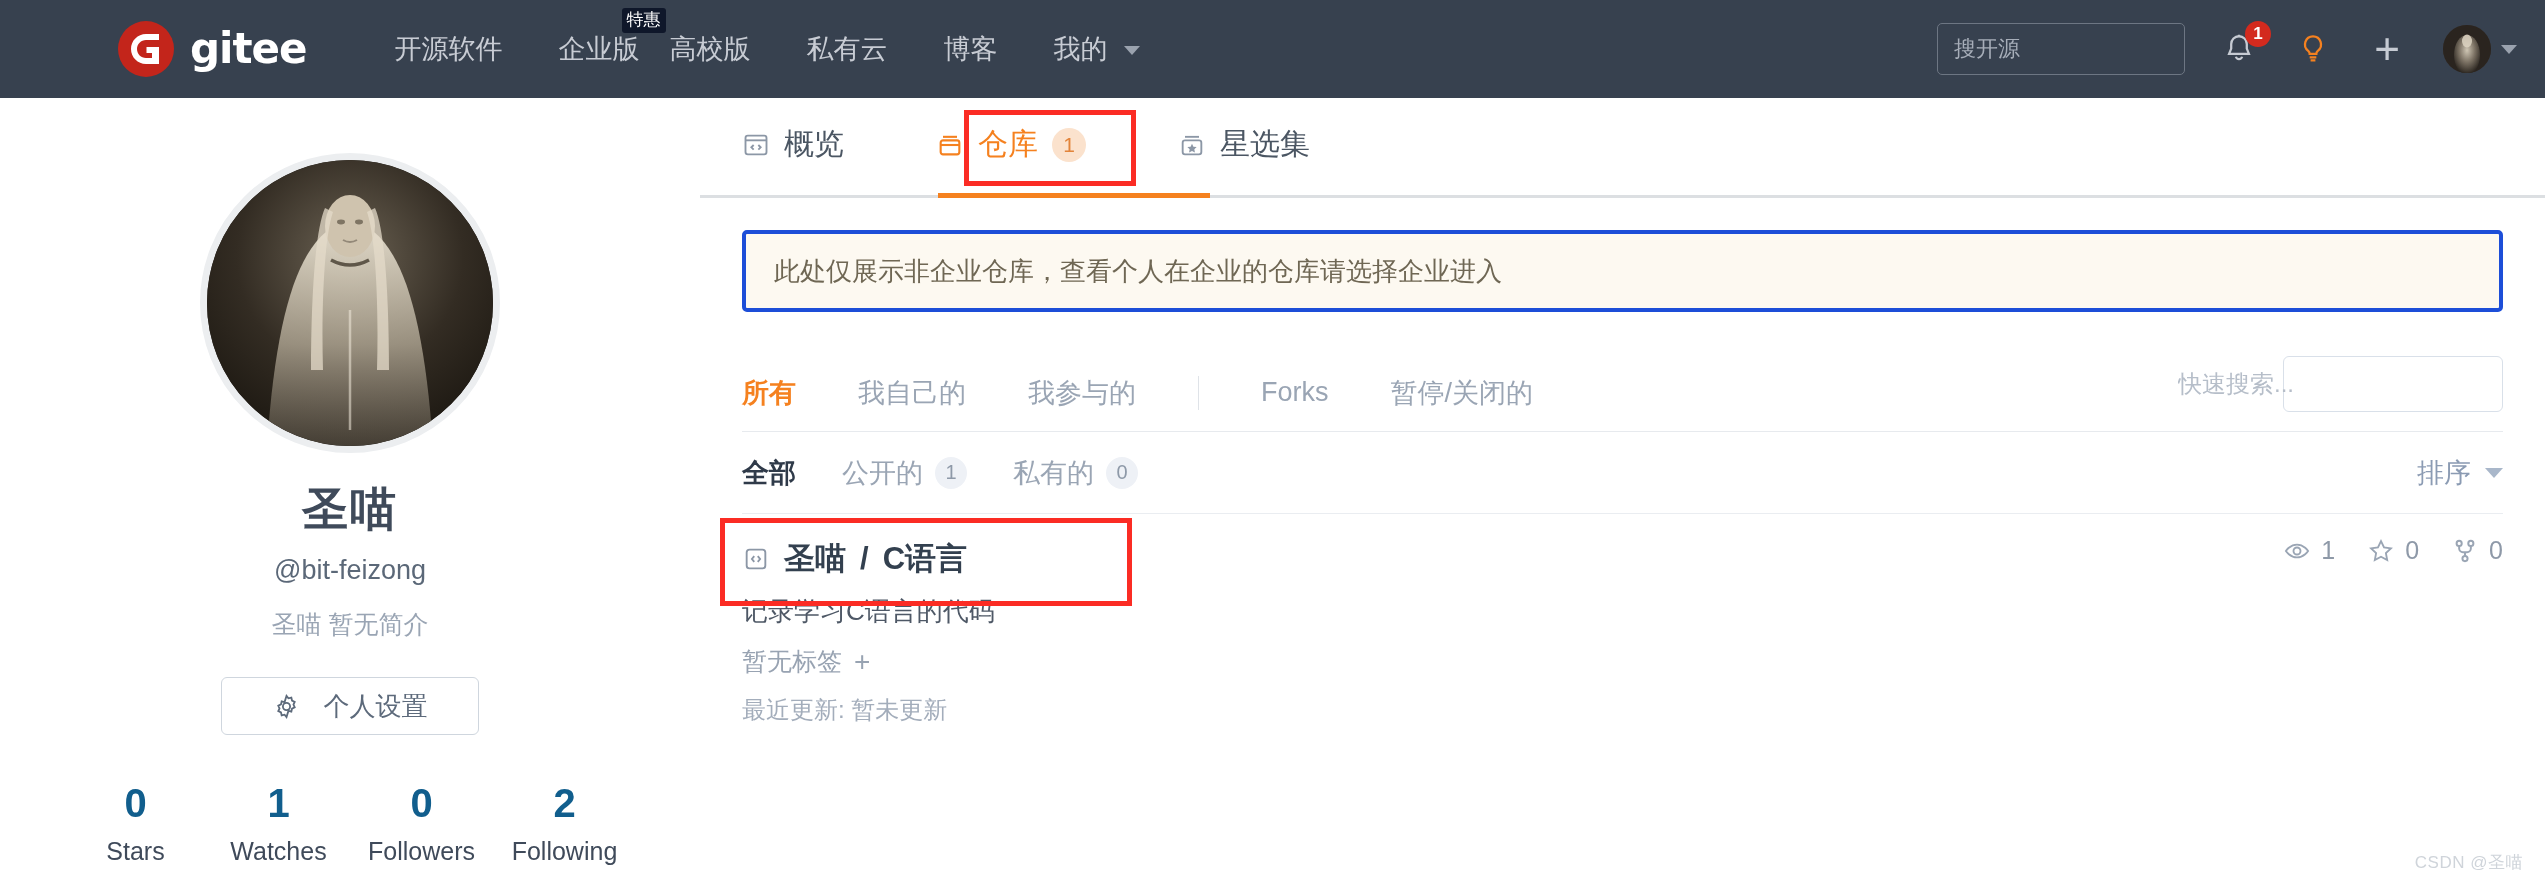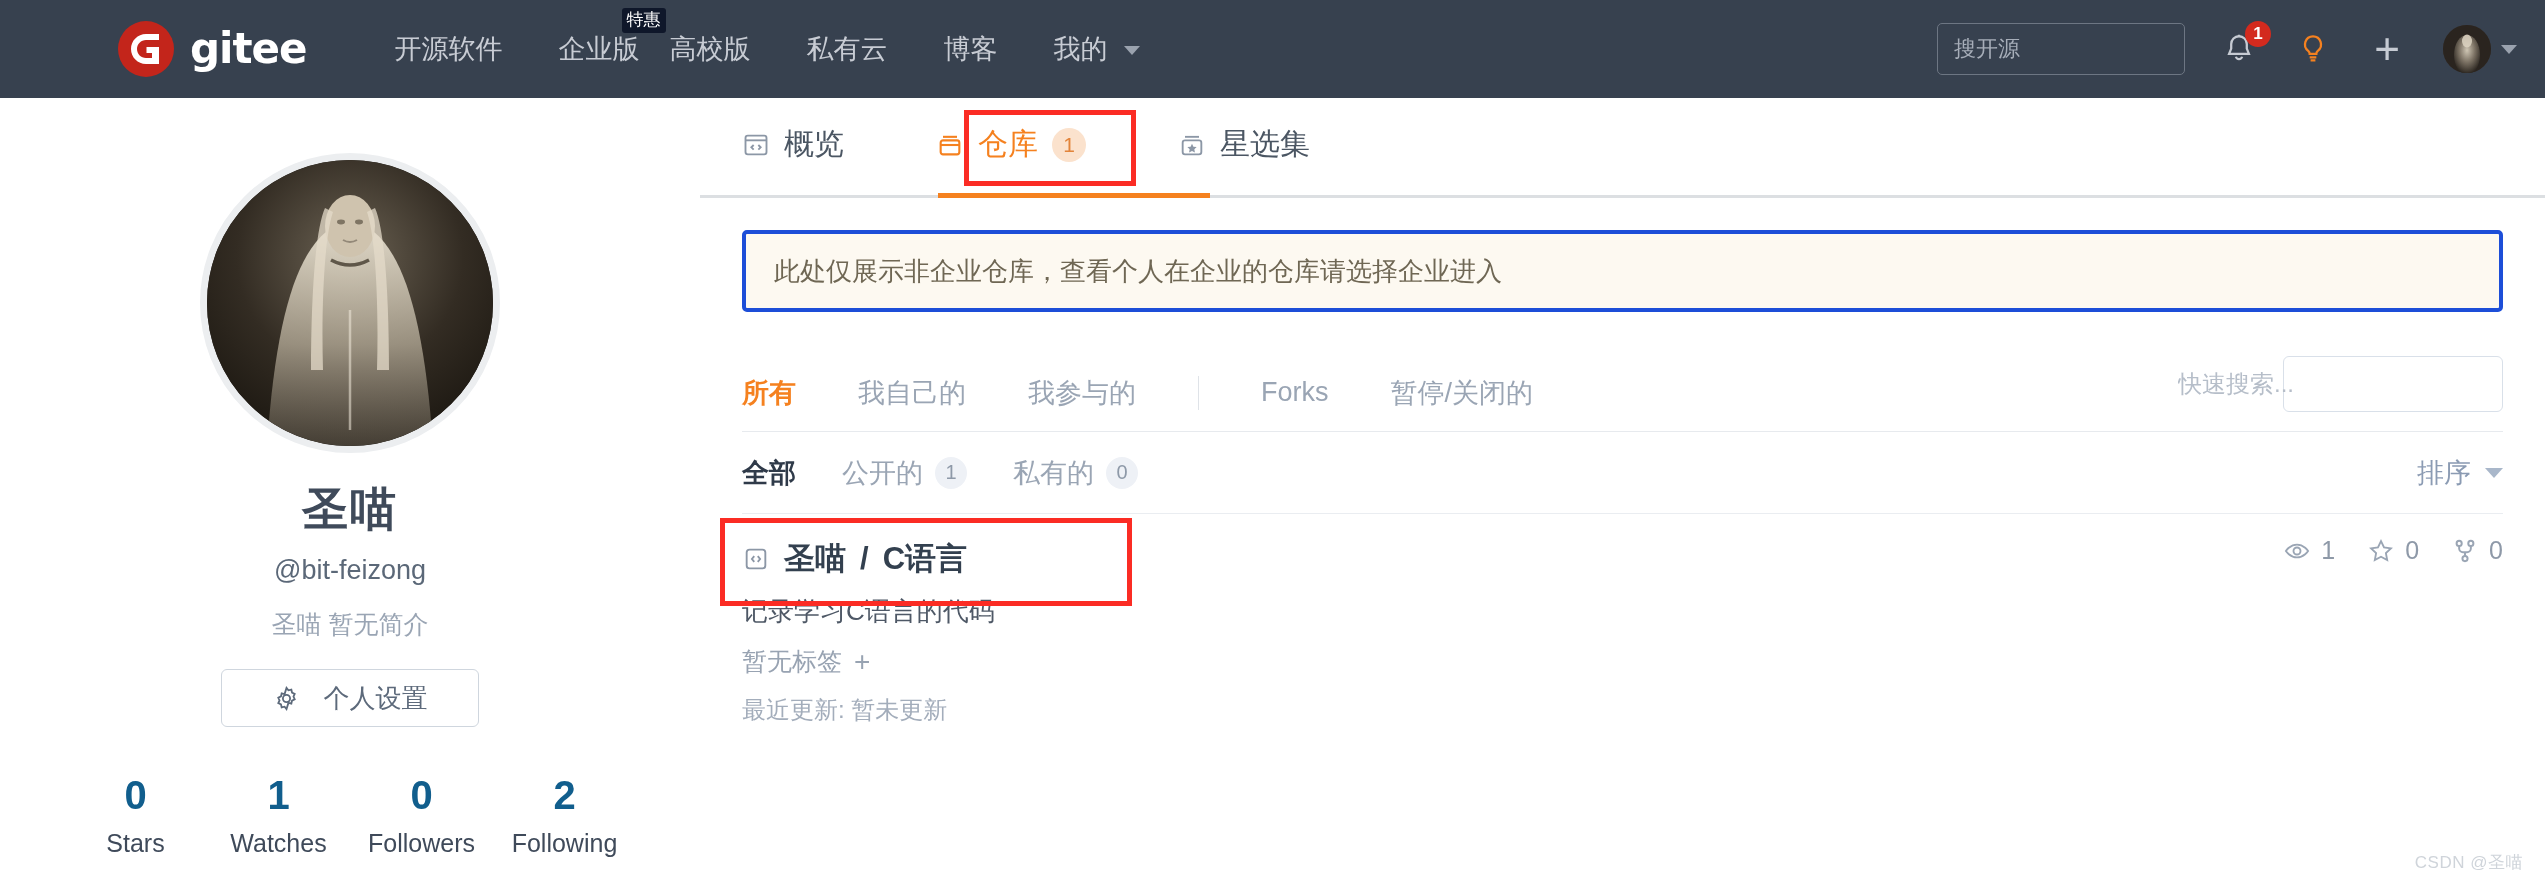--- a/index.html
+++ b/index.html
@@ -138,21 +138,21 @@
     margin-top: 14px;
     font-size: 27px;
     color: #5b6878;
   }
   .profile-bio {
     margin-top: 22px;
     font-size: 25px;
     color: #9aa5b4;
   }
   .settings-btn {
-    margin: 28px auto 0 auto;
+    margin: 36px auto 0 auto;
     width: 258px; height: 58px;
     border: 1px solid #cfd6de;
     border-radius: 6px;
     background: #fff;
     color: #5d6a7b;
     font-size: 26px;
     display: flex; align-items: center; justify-content: center;
     gap: 24px;
     cursor: pointer;
     font-family: "Liberation Sans", sans-serif;

